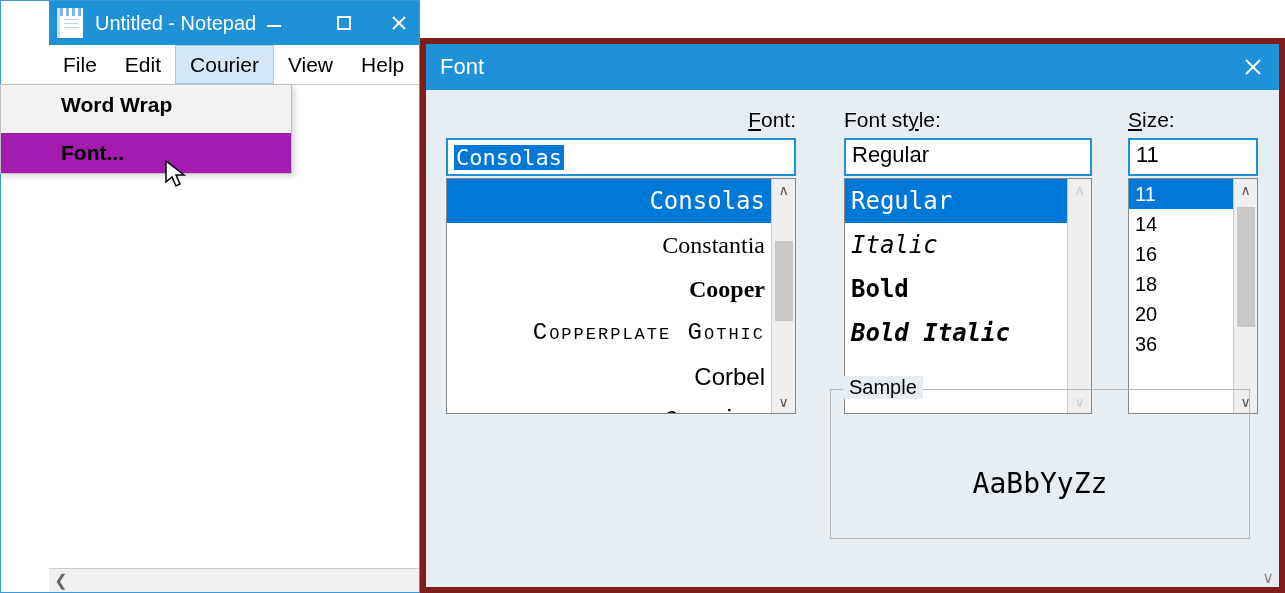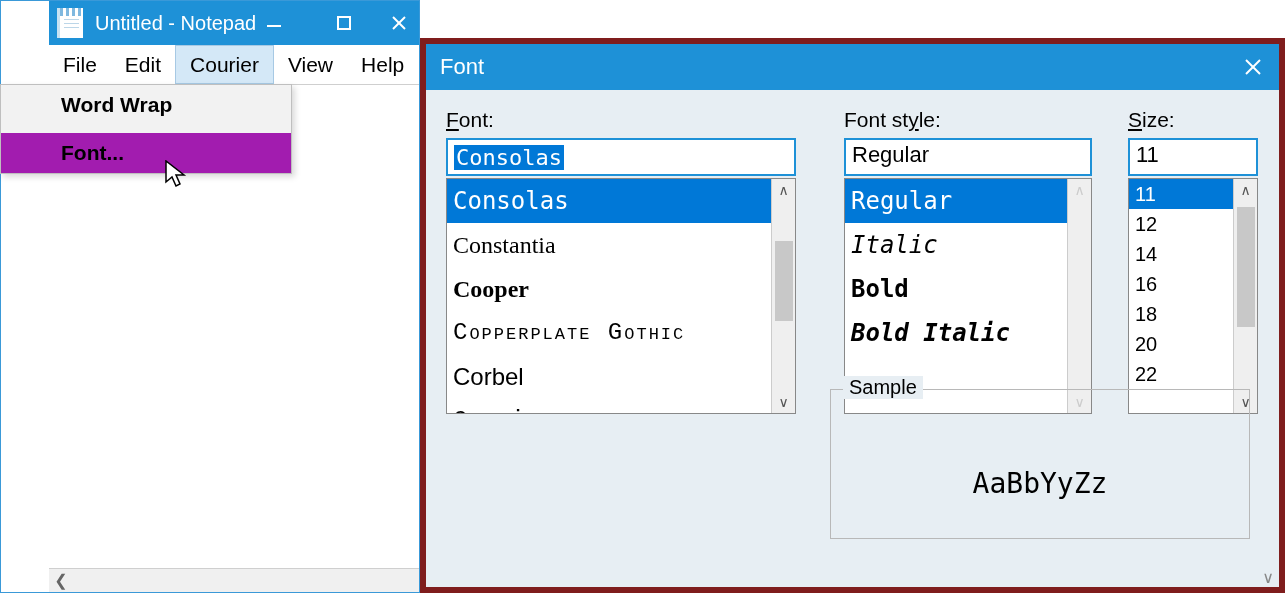--- a/index.html
+++ b/index.html
@@ -146,21 +146,21 @@
     .dlg-body {
       flex: 1;
       padding: 18px 20px 0 20px;
       display: flex;
       flex-direction: column;
     }
     .columns {
       display: flex;
       gap: 36px;
     }
-    .col-font { width: 350px; }
+    .col-font { width: 350px; text-align: right; }
     .col-style { width: 260px; padding-left: 12px; }
     .col-size { width: 130px; }
 
     .field-label {
       font-size: 21px;
       margin-bottom: 6px;
     }
     .field-label .ul { text-decoration: underline; }
 
     .text-input {
@@ -410,26 +410,25 @@
       </div>
 
       <div class="col-size">
         <div class="field-label"><span class="ul">S</span>ize:</div>
         <div class="text-input size-input">
           <span class="plain">11</span>
         </div>
         <div class="listbox sizes">
           <div class="list-content">
             <div class="list-row selected">11</div>
-            <div class="list-row">12</div>
             <div class="list-row">14</div>
             <div class="list-row">16</div>
             <div class="list-row">18</div>
             <div class="list-row">20</div>
-            <div class="list-row">22</div>
+            <div class="list-row">36</div>
           </div>
           <div class="list-scroll">
             <div class="scroll-arrow">∧</div>
             <div class="scroll-thumb"></div>
             <div class="scroll-arrow">∨</div>
           </div>
         </div>
       </div>
 
     </div>

